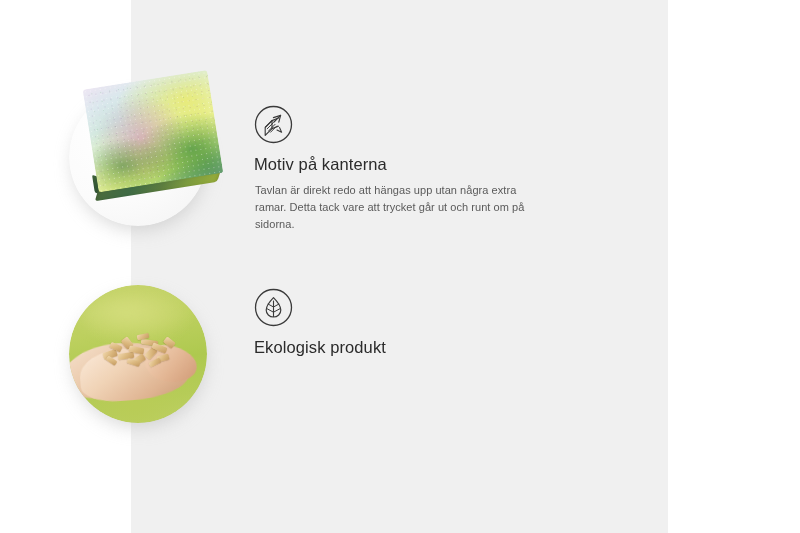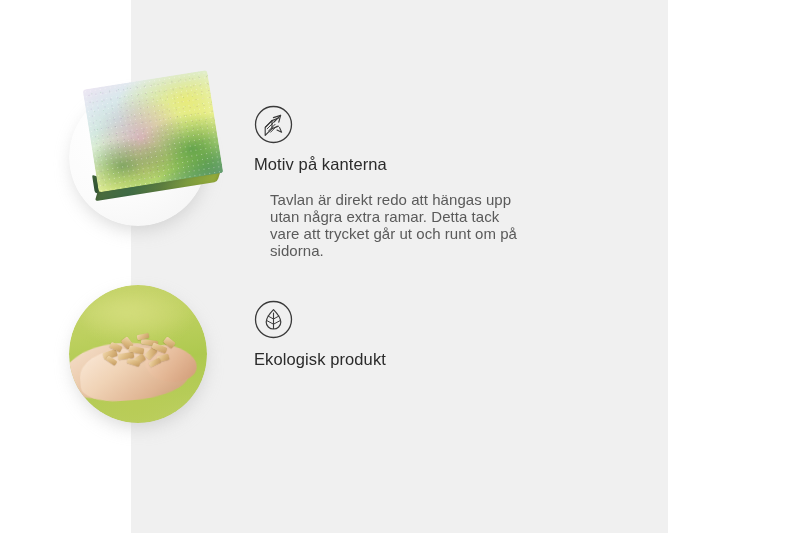--- a/index.html
+++ b/index.html
@@ -226,41 +226,41 @@
     filter: blur(4px);
   }
 
   
   .feature-text {
     position: absolute;
     left: 254px;
     width: 290px;
   }
   .text-1 { top: 30px; }
-  .text-2 { top: 28px; }
+  .text-2 { top: 16px; }
 
   .feature-icon {
     width: 39px;
     height: 39px;
     margin-bottom: 11px;
     display: block;
   }
   .feature-icon svg { display: block; }
 
   .feature-title {
     margin: 0 0 7px 0;
     font-size: 16.5px;
     font-weight: 400;
     color: #2b2b2b;
     letter-spacing: .1px;
     line-height: 1.2;
   }
   .feature-body {
-    margin: 16px;
-    font-size: 15px;
+    margin: 1px;
+    font-size: 11px;
     font-weight: 400;
     color: #5a5a5a;
     line-height: 17px;
     letter-spacing: .05px;
   }
 </style>
 </head>
 <body>
 
 <div class="canvas-root">

